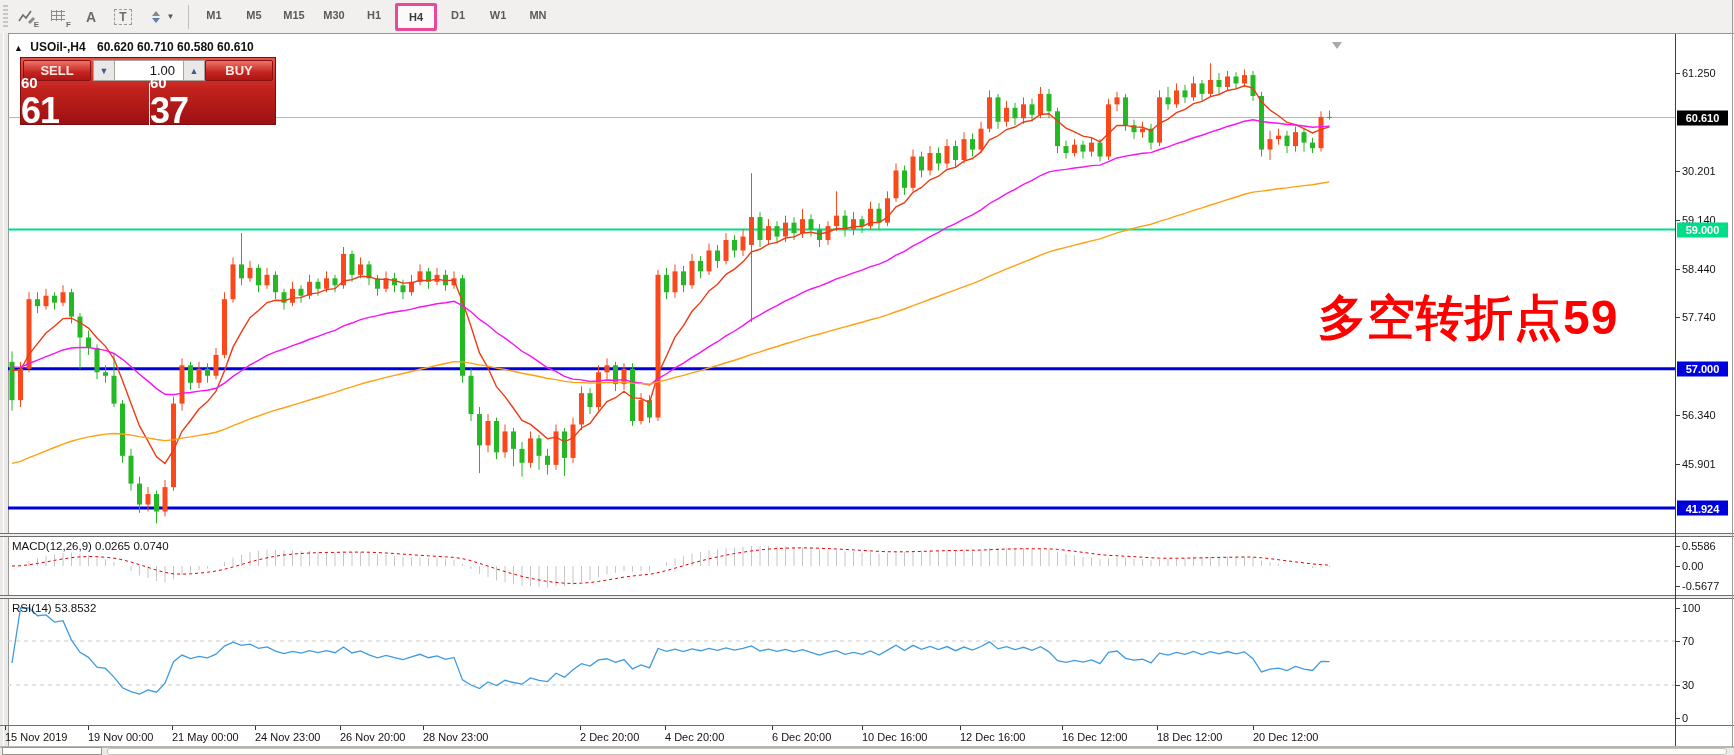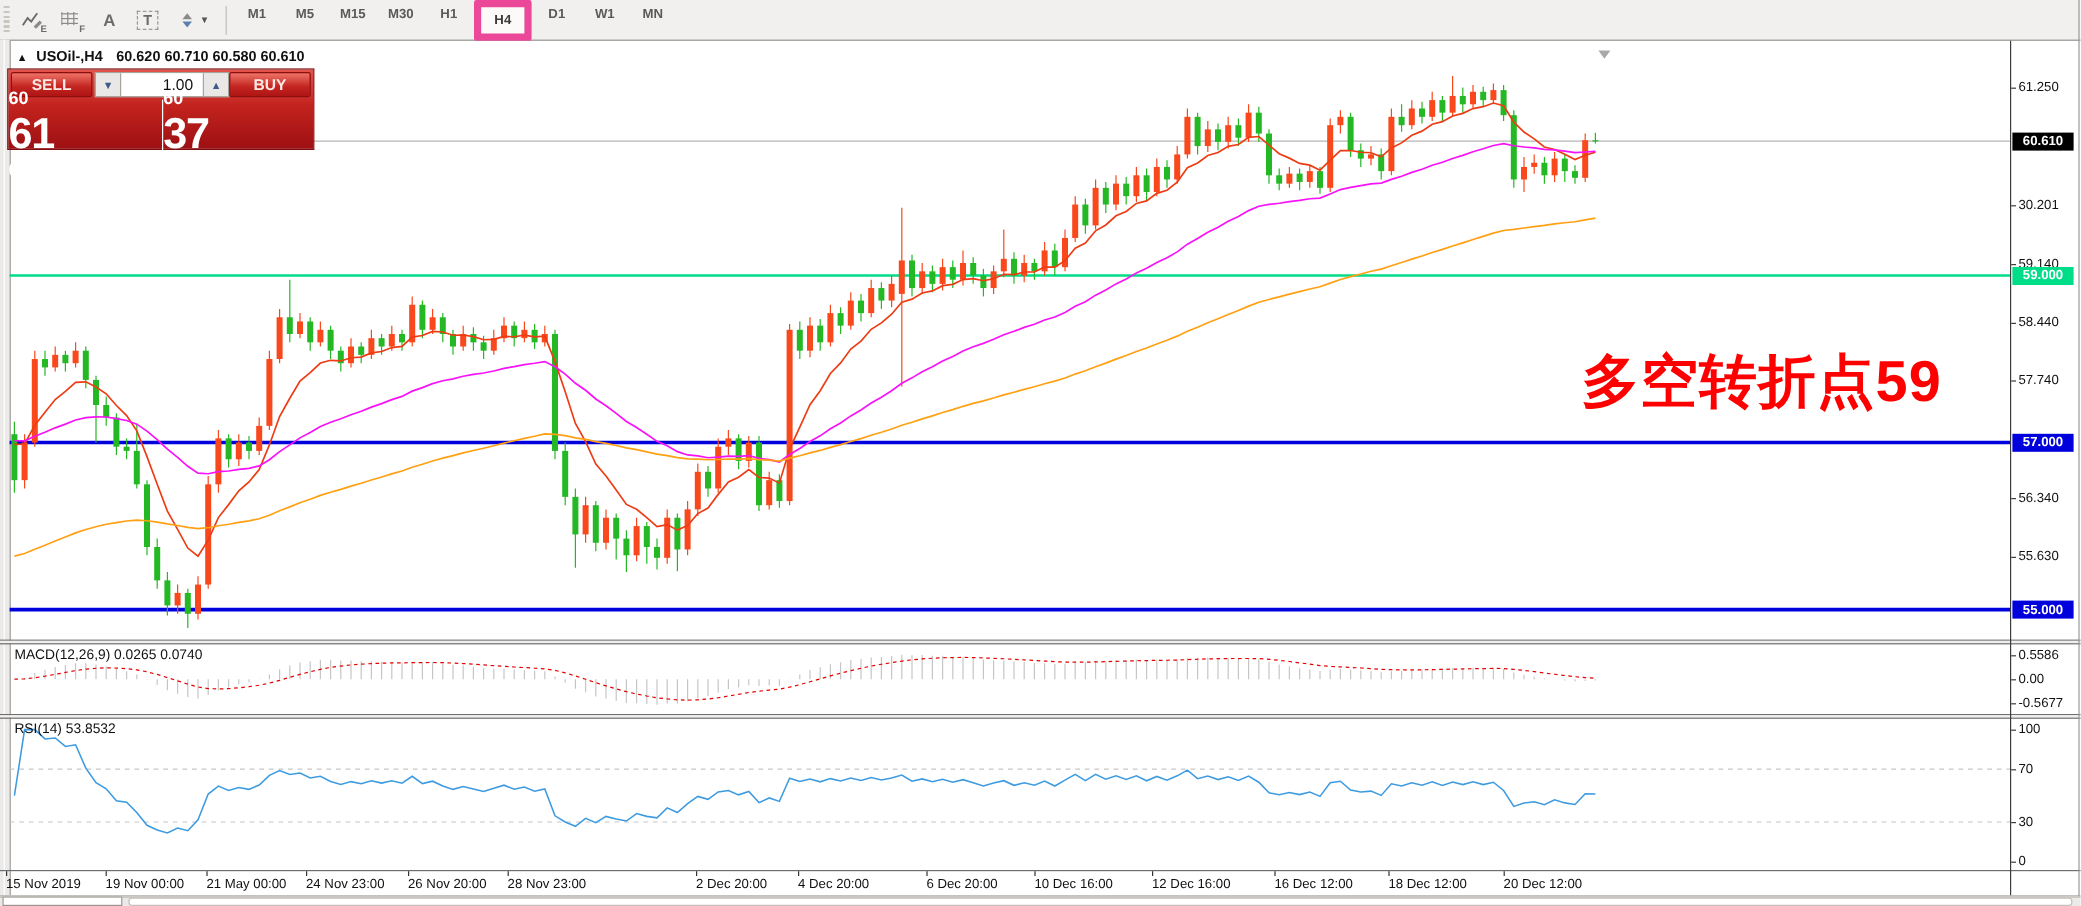--- a/index.html
+++ b/index.html
@@ -9,33 +9,33 @@
   #toolbar{position:absolute;left:0;top:0;width:1734px;height:33px;background:#f1f0ee;
            border-bottom:1px solid #98948e;display:flex;align-items:center;}
   .grip{width:5px;height:24px;margin:0 3px;background:repeating-linear-gradient(180deg,#c9c5bf 0 2px,#f1f0ee 2px 4px);}
   .toolbtn{position:relative;width:28px;height:24px;margin:0 2px;display:flex;align-items:center;
            justify-content:center;color:#6b6b6b;font-size:14px;font-weight:bold;cursor:default;}
   .toolbtn svg{display:block;}
   .sub{position:absolute;right:2px;bottom:0;font-size:8px;font-weight:bold;color:#6b6b6b;}
   .vsep{width:1px;height:24px;background:#c2beb8;margin:0 5px;}
   .tf-btn{height:22px;min-width:28px;padding:0 4px;margin:0 1px;display:flex;align-items:center;
           justify-content:center;font-size:11px;font-weight:bold;color:#5a5a5a;border:1px solid transparent;border-radius:2px;}
-  .tf-btn.active{background:#fbfaf8;border:6px solid #ec4899;color:#3c3c3c;}
+  .tf-btn.active{background:#fbfaf8;border:3px solid #ec4899;color:#3c3c3c;}
   
   #left-strip{position:absolute;left:0;top:33px;width:8px;height:722px;background:#ebeae8;}
   #left-strip::after{content:"";position:absolute;left:3px;top:0;width:1px;height:100%;background:#fff;}
   #plot-left-border{position:absolute;left:8px;top:34px;width:1px;height:712px;background:#9a9a9a;}
   #axis-border{position:absolute;left:1675px;top:34px;width:1px;height:712px;background:#3c3c3c;}
   #right-border{position:absolute;left:1732px;top:0;width:1px;height:755px;background:#9a9a9a;}
   .hsep{position:absolute;left:0;width:1734px;height:1px;background:#6e6e6e;}
   .hsep-gap{position:absolute;left:0;width:1734px;height:2px;background:#efeeec;}
   #symbol-line{position:absolute;left:14px;top:40px;font-size:12px;font-weight:bold;color:#111;}
   #symbol-line .tri{font-size:9px;margin-right:4px;}
   
-  #trade-panel{position:absolute;left:6px;top:57px;width:256px;height:68px;
+  #trade-panel{position:absolute;left:20px;top:57px;width:256px;height:68px;
                background:linear-gradient(180deg,#e4544a 0%,#c3231e 45%,#9d1013 100%);
                border:1px solid #7c0c0e;box-sizing:border-box;}
   .tp-row1{position:absolute;left:0;top:0;width:100%;height:25px;}
   .tp-btn{position:absolute;top:2px;height:21px;width:68px;display:flex;align-items:center;justify-content:center;
           color:#ffe9e4;font-size:13px;font-weight:bold;
           background:linear-gradient(180deg,#ee7468 0%,#c32420 60%,#ae1515 100%);
           border:1px solid #8c0f10;border-radius:2px;box-sizing:border-box;}
   #sell-btn{left:2px;} #buy-btn{right:2px;}
   #vol-group{position:absolute;left:72px;top:2px;width:112px;height:21px;background:#dddcda;
              border:1px solid #a7a39d;box-sizing:border-box;display:flex;}
@@ -666,25 +666,25 @@
       <div class="ticklabel" style="top: 171.136px;">30.201</div>
       <div class="tickline" style="top: 219.856px;"></div>
       <div class="ticklabel" style="top: 219.856px;">59.140</div>
       <div class="tickline" style="top: 268.576px;"></div>
       <div class="ticklabel" style="top: 268.576px;">58.440</div>
       <div class="tickline" style="top: 317.296px;"></div>
       <div class="ticklabel" style="top: 317.296px;">57.740</div>
       <div class="tickline" style="top: 414.736px;"></div>
       <div class="ticklabel" style="top: 414.736px;">56.340</div>
       <div class="tickline" style="top: 464.152px;"></div>
-      <div class="ticklabel" style="top: 464.152px;">55.630</div>
+      <div class="ticklabel" style="top: 464.152px;">45.901</div>
       <div class="badge" style="top: 117.544px; background: rgb(0, 0, 0);">60.610</div>
       <div class="badge" style="top: 229.6px; background: rgb(0, 221, 136);">59.000</div>
       <div class="badge" style="top: 368.8px; background: rgb(0, 0, 221);">57.000</div>
-      <div class="badge" style="top: 508px; background: rgb(0, 0, 221);">55.000</div>
+      <div class="badge" style="top: 508px; background: rgb(0, 0, 221);">41.924</div>
       <div class="tickline" style="top: 546.002px;"></div>
       <div class="ticklabel" style="top: 546.002px;">0.5586</div>
       <div class="tickline" style="top: 566px;"></div>
       <div class="ticklabel" style="top: 566px;">0.00</div>
       <div class="tickline" style="top: 586.324px;"></div>
       <div class="ticklabel" style="top: 586.324px;">-0.5677</div>
       <div class="tickline" style="top: 608px;"></div>
       <div class="ticklabel" style="top: 608px;">100</div>
       <div class="tickline" style="top: 641px;"></div>
       <div class="ticklabel" style="top: 641px;">70</div>

